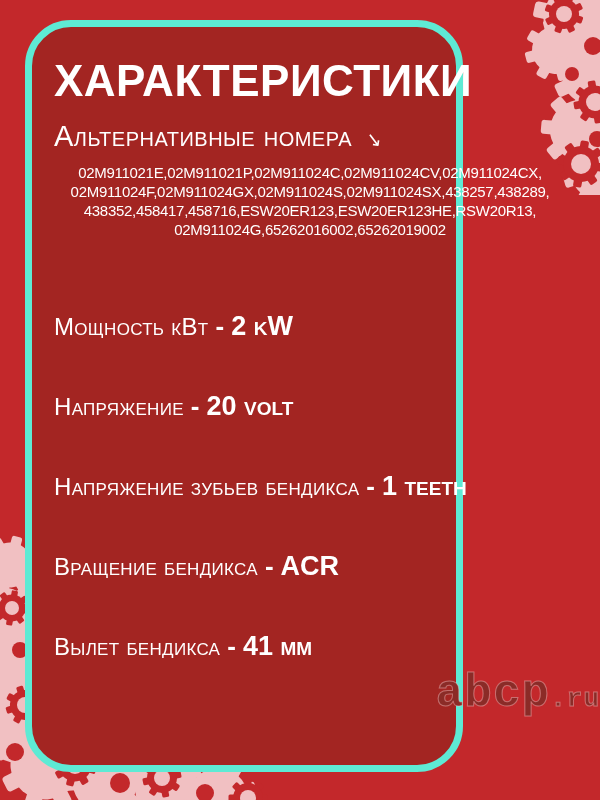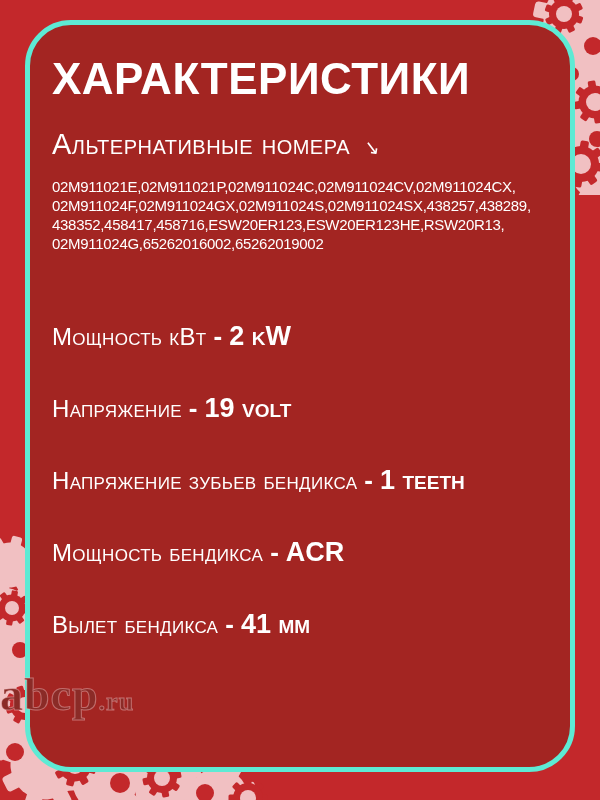--- a/index.html
+++ b/index.html
@@ -24,73 +24,74 @@
   .corner-svg.bottom-left { bottom: 0; left: 0; }
   .pg { fill: #F1C0C2; }
   .rg { fill: #C3282B; }
   .ph { fill: #F1C0C2; }
 
   
   .card {
     position: absolute;
     left: 25px;
     top: 20px;
-    width: 550px;
+    width: 438px;
     height: 752px;
     box-sizing: border-box;
     background: #A32522;
-    border: 5px solid #5eead4;
+    border: 7px solid #5eead4;
     border-radius: 46px;
     padding: 26px 20px;
     z-index: 2;
     color: #FFFFFF;
   }
 
   .page-title {
     margin: 6px 0 0 2px;
     font-size: 44px;
     font-weight: bold;
     letter-spacing: 0.5px;
     line-height: 1.0;
     color: #FFFFFF;
   }
 
   .alt-heading-row {
-    margin: 28px 0 0 2px;
+    margin: 18px 0 0 2px;
     display: flex;
     align-items: flex-end;
   }
   .alt-heading {
     font-size: 29px;
     font-weight: normal;
     font-variant-caps: small-caps;
     letter-spacing: 0.5px;
     line-height: 1.05;
   }
   .arrow-icon {
     font-size: 19px;
     margin: 4px 0 0 14px;
     transform: rotate(8deg);
   }
 
   .alt-numbers {
-    margin: 18px 0 0 2px;
+    margin: 12px 0 0 2px;
     font-size: 15px;
     letter-spacing: -0.3px;
     line-height: 19px;
     white-space: pre-line;
     width: 512px;
+    text-align: center;
   }
 
   .specs {
     margin: 72px 0 0 2px;
   }
   .spec-row {
     margin-bottom: 46px;
-    line-height: 23px;
+    line-height: 30px;
     white-space: nowrap;
   }
   .spec-label {
     font-size: 24px;
     font-variant-caps: small-caps;
     letter-spacing: 0.3px;
   }
   .spec-sep {
     font-size: 26px;
     font-weight: bold;
@@ -101,23 +102,23 @@
     font-weight: bold;
     font-variant-caps: small-caps;
   }
 
   
   .watermark {
     position: absolute;
     left: 0;
     right: 0;
     top: 668px;
-    text-align: left;
+    text-align: right;
     z-index: 3;
-    font-family: Liberation Serif, serif;
+    font-family: Liberation Mono, monospace;
     font-weight: bold;
     color: #8B2B27;
     -webkit-text-stroke: 1px rgba(244, 195, 197, 0.45);
     letter-spacing: 1px;
     pointer-events: none;
   }
   .watermark .wm-name { font-size: 46px; }
   .watermark .wm-tld  { font-size: 26px; }
 </style>
 </head>
@@ -195,29 +196,29 @@
 438352,458417,458716,ESW20ER123,ESW20ER123HE,RSW20R13,
 02M911024G,65262016002,65262019002</div>
 
   <div class="specs">
 
     <div class="spec-row">
       <span class="spec-label">Мощность кВт</span><span class="spec-sep">-</span><span class="spec-value">2 kW</span>
     </div>
 
     <div class="spec-row">
-      <span class="spec-label">Напряжение</span><span class="spec-sep">-</span><span class="spec-value">19 volt</span>
+      <span class="spec-label">Напряжение</span><span class="spec-sep">-</span><span class="spec-value">20 volt</span>
     </div>
 
     <div class="spec-row">
       <span class="spec-label">Напряжение зубьев бендикса</span><span class="spec-sep">-</span><span class="spec-value">1 teeth</span>
     </div>
 
     <div class="spec-row">
-      <span class="spec-label">Мощность бендикса</span><span class="spec-sep">-</span><span class="spec-value">ACR</span>
+      <span class="spec-label">Вращение бендикса</span><span class="spec-sep">-</span><span class="spec-value">ACR</span>
     </div>
 
     <div class="spec-row">
       <span class="spec-label">Вылет бендикса</span><span class="spec-sep">-</span><span class="spec-value">41 мм</span>
     </div>
 
   </div>
 </div>
 
 <div class="watermark">

